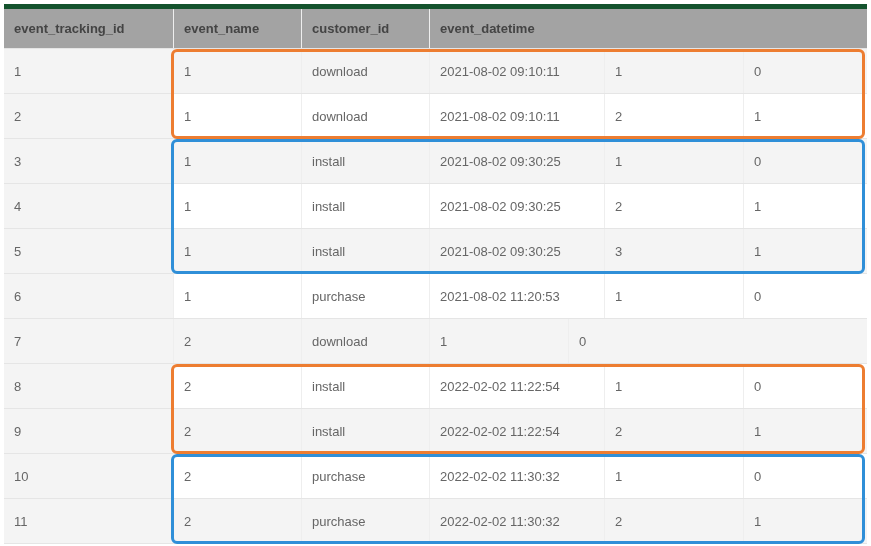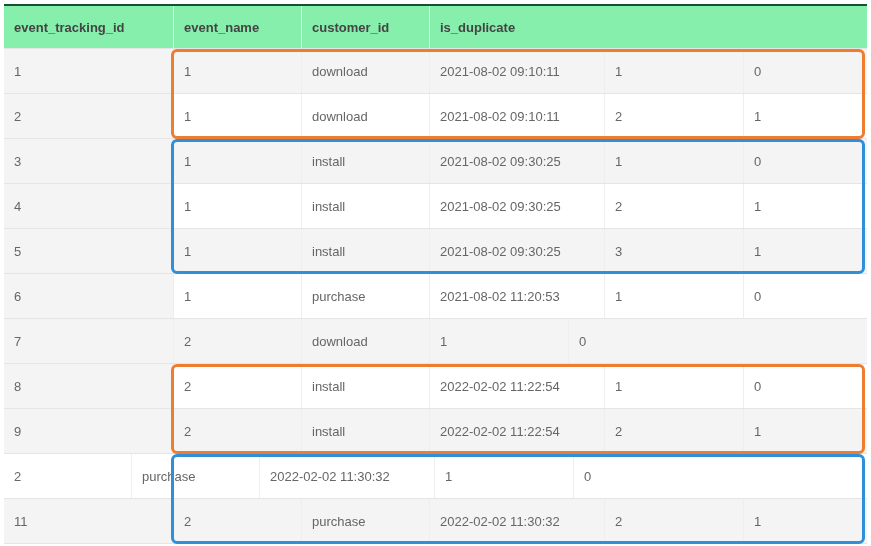--- a/index.html
+++ b/index.html
@@ -16,22 +16,22 @@
     position: relative;
     width: 863px;
     border-collapse: collapse;
   }
   .row {
     display: flex;
     height: 45px;
     border-bottom: 1px solid #e5e5e5;
   }
   .header-row {
-    border-top: 2px solid #14532d;
-    background: #86efac;
+    border-top: 5px solid #14532d;
+    background: #a3a3a3;
     font-weight: 700;
     color: #444;
   }
   .cell {
     padding: 0 10px;
     display: flex;
     align-items: center;
     border-right: 1px solid #eee;
     overflow: hidden;
     white-space: nowrap;
@@ -64,21 +64,21 @@
   .b4 { top: 450px; height: 90px; }
 </style>
 </head>
 <body>
 
 <div class="table">
   <div class="row header-row">
     <div class="cell c0">event_tracking_id</div>
     <div class="cell c2">event_name</div>
     <div class="cell c1">customer_id</div>
-    <div class="cell c5">is_duplicate</div>
+    <div class="cell c3">event_datetime</div>
   </div>
   <div id="tbody">
       <div class="row body-row shade">
         <div class="cell c0">1</div>
         <div class="cell c1">1</div>
         <div class="cell c2">download</div>
         <div class="cell c3">2021-08-02 09:10:11</div>
         <div class="cell c4">1</div>
         <div class="cell c5">0</div>
       </div>
@@ -139,20 +139,21 @@
       </div>
       <div class="row body-row shade">
         <div class="cell c0">9</div>
         <div class="cell c1">2</div>
         <div class="cell c2">install</div>
         <div class="cell c3">2022-02-02 11:22:54</div>
         <div class="cell c4">2</div>
         <div class="cell c5">1</div>
       </div>
       <div class="row body-row">
+        <div class="cell c0">10</div>
         <div class="cell c1">2</div>
         <div class="cell c2">purchase</div>
         <div class="cell c3">2022-02-02 11:30:32</div>
         <div class="cell c4">1</div>
         <div class="cell c5">0</div>
       </div>
       <div class="row body-row shade">
         <div class="cell c0">11</div>
         <div class="cell c1">2</div>
         <div class="cell c2">purchase</div>

